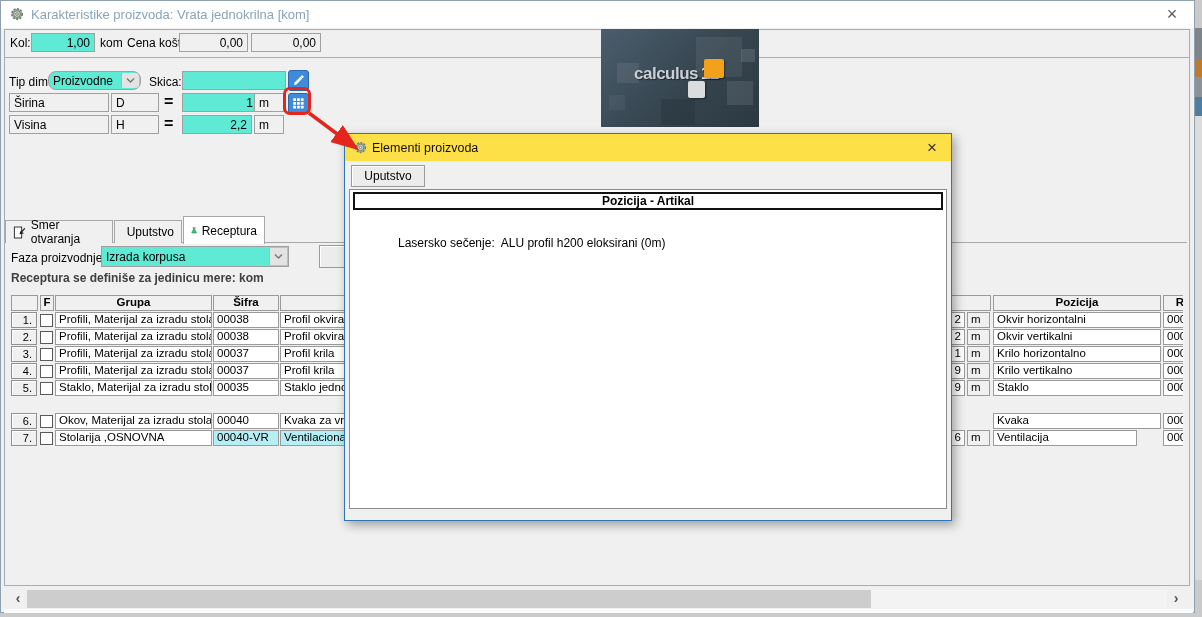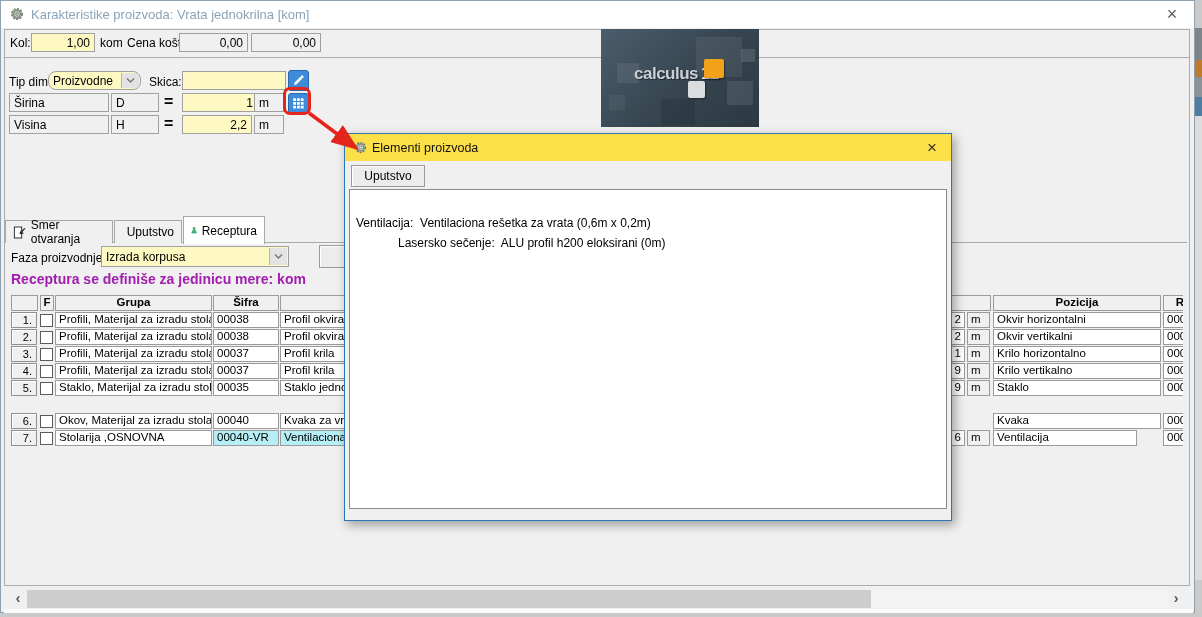--- a/index.html
+++ b/index.html
@@ -11,21 +11,21 @@
        border:1px solid #8fa0ae;box-sizing:border-box;padding-left:24px;}
   .titlebar{position:absolute;left:0;top:0;width:100%;height:27px;background:#ffffff;}
   .wtitle{position:absolute;left:30px;top:6px;font-size:13px;color:#8aa4ba;white-space:nowrap;}
   .winx{position:absolute;right:6px;top:2px;width:32px;height:23px;text-align:center;
         font-size:18px;color:#5a5a5a;line-height:23px;cursor:default;}
   .panel-outer{position:absolute;left:3px;top:28px;width:1186px;height:557px;
                border:1px solid #a8adb3;box-sizing:border-box;}
   .kolbox{position:absolute;left:3px;top:28px;width:1186px;height:29px;
           border:1px solid #a8adb3;box-sizing:border-box;}
   .lbl{position:absolute;white-space:nowrap;}
-  .fld{position:absolute;box-sizing:border-box;border:1px solid #a0a0a0;background:#fef9c3;
+  .fld{position:absolute;box-sizing:border-box;border:1px solid #a0a0a0;background:#5eead4;
        padding:0 4px;overflow:hidden;white-space:nowrap;display:flex;align-items:center;}
   .fld.ro{background:#f0f0f0;}
   .fld.num{justify-content:flex-end;}
   .eq{position:absolute;font-weight:bold;font-size:16px;}
   .bluebtn{position:absolute;width:21px;height:21px;background:#3f8bdb;border:1px solid #2b67ad;
            border-radius:3px;box-sizing:border-box;display:flex;align-items:center;justify-content:center;}
   .combo{padding-right:19px;}
   .combobtn{position:absolute;right:1px;top:1px;bottom:1px;width:17px;background:#e3e3e3;
             border-left:1px solid #b5b5b5;display:flex;align-items:center;justify-content:center;}
   
@@ -33,21 +33,21 @@
         background:linear-gradient(135deg,#4b5d6d 0%,#36454f 55%,#2c3943 100%);}
   .sq{position:absolute;}
   .logotext{position:absolute;left:33px;top:35px;font-size:17px;font-weight:bold;
             letter-spacing:-0.5px;color:#c9cfd4;text-shadow:1px 1px 1px rgba(0,0,0,.5);}
   .logonum{color:#e2e6e9;margin-left:3px;}
   
   .tab{position:absolute;top:219px;height:23px;background:#f0f0f0;border:1px solid #a8a8a8;
        border-bottom:none;box-sizing:border-box;display:flex;align-items:center;gap:4px;padding:0 7px;}
   .tab.active{top:215px;height:28px;background:#fff;z-index:2;}
   .tabline{position:absolute;left:4px;top:241px;width:1182px;border-top:1px solid #a8a8a8;}
-  .note{position:absolute;left:10px;top:270px;font-weight:bold;font-size:14px;color:#a21caf;}
+  .note{position:absolute;left:10px;top:270px;font-weight:bold;font-size:12px;color:#404040;}
   .btn{position:absolute;background:#ececec;border:1px solid #9a9a9a;box-sizing:border-box;
        display:flex;align-items:center;justify-content:center;box-shadow:inset 1px 1px 0 #fff;}
   
   .grid{position:absolute;left:8px;top:294px;width:1174px;height:160px;overflow:hidden;}
   .cell{position:absolute;height:16px;box-sizing:border-box;border:1px solid #9a9a9a;background:#fff;
         font-size:11.5px;line-height:13px;padding:0 3px;overflow:hidden;white-space:nowrap;}
   .cell.h{background:#f0f0f0;font-weight:bold;text-align:center;}
   .cell.r{text-align:right;}
   .cell.hl{background:#b5eef4;}
   .rownum{position:absolute;width:26px;height:16px;box-sizing:border-box;background:#f0f0f0;
@@ -298,21 +298,21 @@
       <svg class="abs" style="left:8px;top:6px;" width="15" height="15" viewBox="0 0 16 16">
         <circle cx="8" cy="8" r="5.2" fill="#aab4a6" stroke="#6d7d6d" stroke-width="1.6" stroke-dasharray="2 1.4"></circle>
         <circle cx="8" cy="8" r="3.4" fill="#cfd6cc" stroke="#6d7d6d"></circle>
         <circle cx="8" cy="8" r="1.3" fill="#fff" stroke="#6d7d6d"></circle>
       </svg>
       <span class="dtitle">Elementi proizvoda</span>
       <span class="dx">×</span>
     </div>
     <div class="btn" style="left:6px;top:31px;width:74px;height:22px;">Uputstvo</div>
     <div class="dcontent">
-      <div class="dline" style="left:6px;top:26px;">Ventilacija:  Ventilaciona rešetka za vrata (0,6m x 0,2m)</div>
+      <div class="dheader">Pozicija - Artikal</div>
       <div class="dline" style="left:48px;top:46px;">Lasersko sečenje:  ALU profil h200 eloksirani (0m)</div>
     </div>
   </div>
 
   <div class="redbox"></div>
   <svg class="arrowsvg" width="80" height="70">
     <defs>
       <marker id="ah" markerWidth="9" markerHeight="8" refX="5.5" refY="3" orient="auto">
         <path d="M0 0 L8 3 L0 6 Z" fill="#e4251b"></path>
       </marker>

